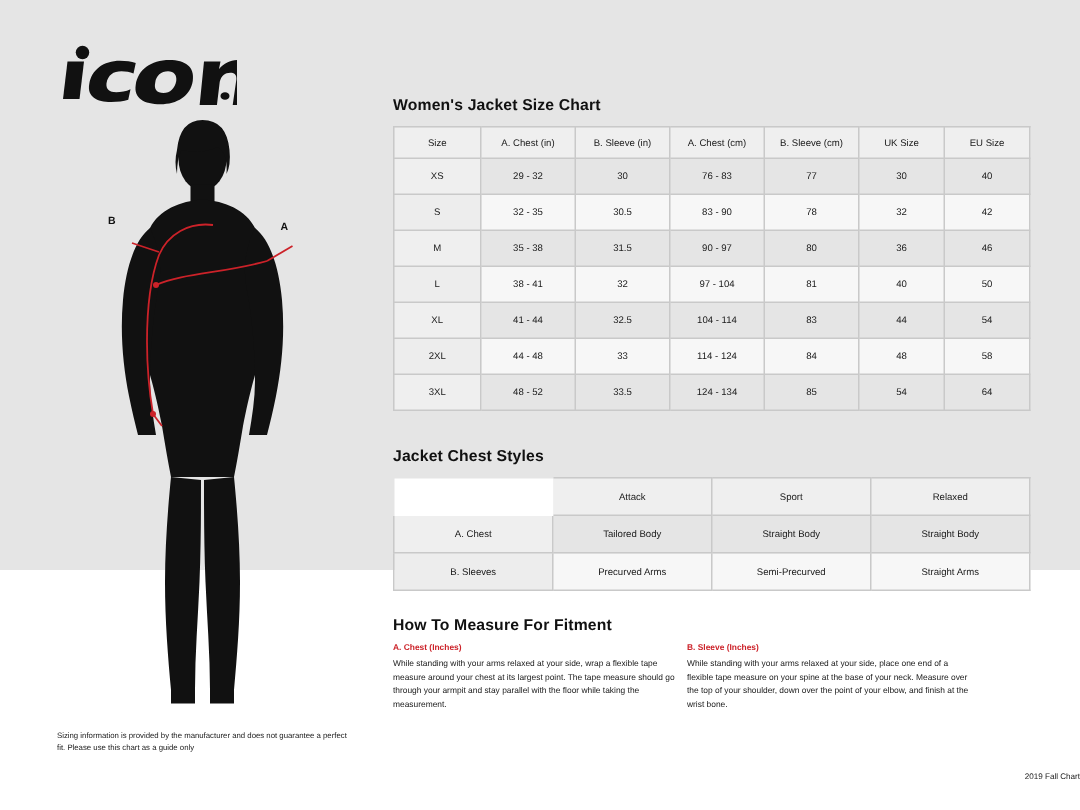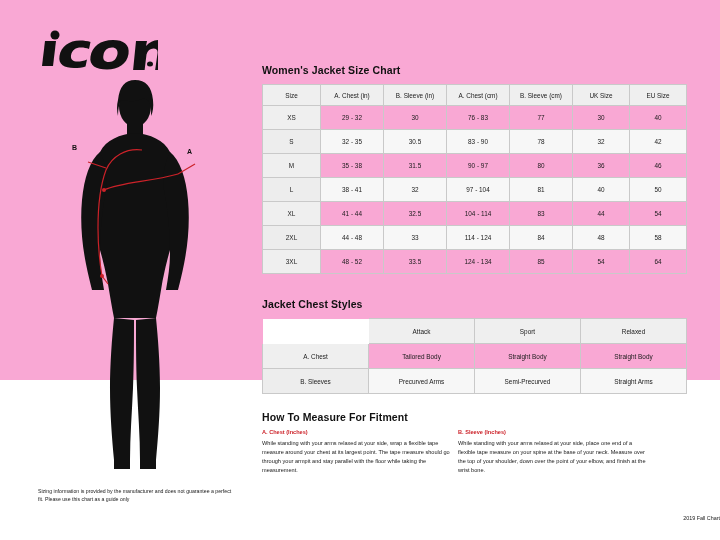--- a/index.html
+++ b/index.html
@@ -8,21 +8,21 @@
     width: 720px; height: 540px;
     background: #ffffff;
     font-family: "Liberation Sans", sans-serif;
     color: #111111;
     overflow: hidden;
   }
   .page {
     position: relative;
     width: 720px;
     height: 380px;
-    background: #f9a8d4;
+    background: #e5e5e5;
   }
 
   
   .left-col {
     position: absolute;
     left: 0; top: 0;
     width: 250px;
     height: 540px;
   }
   .logo-wrap {

